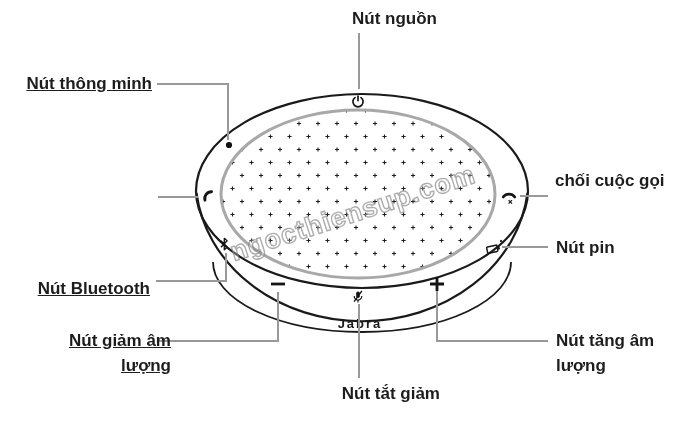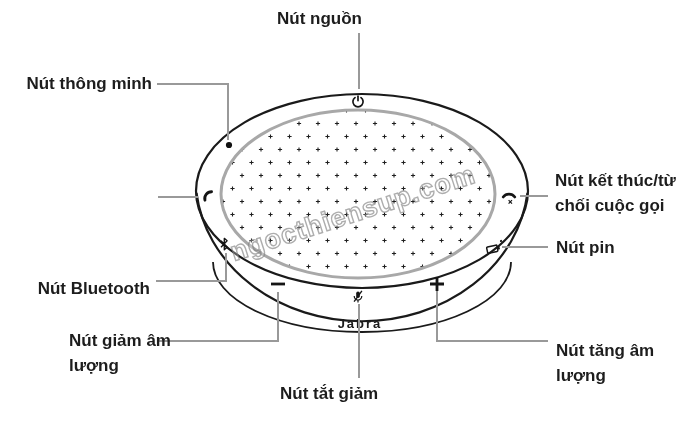--- a/index.html
+++ b/index.html
@@ -6,22 +6,22 @@
   .stage{
     position:relative;width:700px;height:425px;background:#ffffff;overflow:hidden;
     font-family:"Liberation Sans","DejaVu Sans",sans-serif;
   }
   .stage svg{position:absolute;left:0;top:0;}
   .label{
     position:absolute;font-size:17px;font-weight:600;line-height:25px;
     color:#1d1d1d;white-space:nowrap;z-index:3;
   }
   .label span{display:block;}
-  .r{text-align:left;}
-  .c{text-align:left;}
+  .r{text-align:right;text-decoration:underline;}
+  .c{text-align:right;}
   .watermark{
     position:absolute;left:208px;top:198px;width:290px;text-align:center;
     transform:rotate(-18deg);transform-origin:center;
     font-size:27px;font-weight:bold;letter-spacing:1px;
     color:rgba(255,255,255,0.28);
     -webkit-text-stroke:1.4px rgba(122,122,122,0.62);
     z-index:2;white-space:nowrap;
   }
 </style>
 </head>
@@ -104,25 +104,24 @@
 
   <div class="label r" style="right:550px;top:276px;">Nút Bluetooth</div>
 
   <div class="label r" style="right:529px;top:328px;">
     <span>Nút giảm âm</span>
     <span>lượng</span>
   </div>
 
   <div class="label c" style="left:280px;top:381px;width:160px;">Nút tắt giảm</div>
 
-  <div class="label" style="left:556px;top:338px;">
+  <div class="label" style="left:556px;top:328px;">
     <span>Nút tăng âm</span>
     <span>lượng</span>
   </div>
 
   <div class="label" style="left:555px;top:168px;">
-    <span>Nút kết thúc/từ</span>
     <span>chối cuộc gọi</span>
   </div>
 
   <div class="label" style="left:556px;top:235px;">Nút pin</div>
 
 </div>
 
 </body></html>

